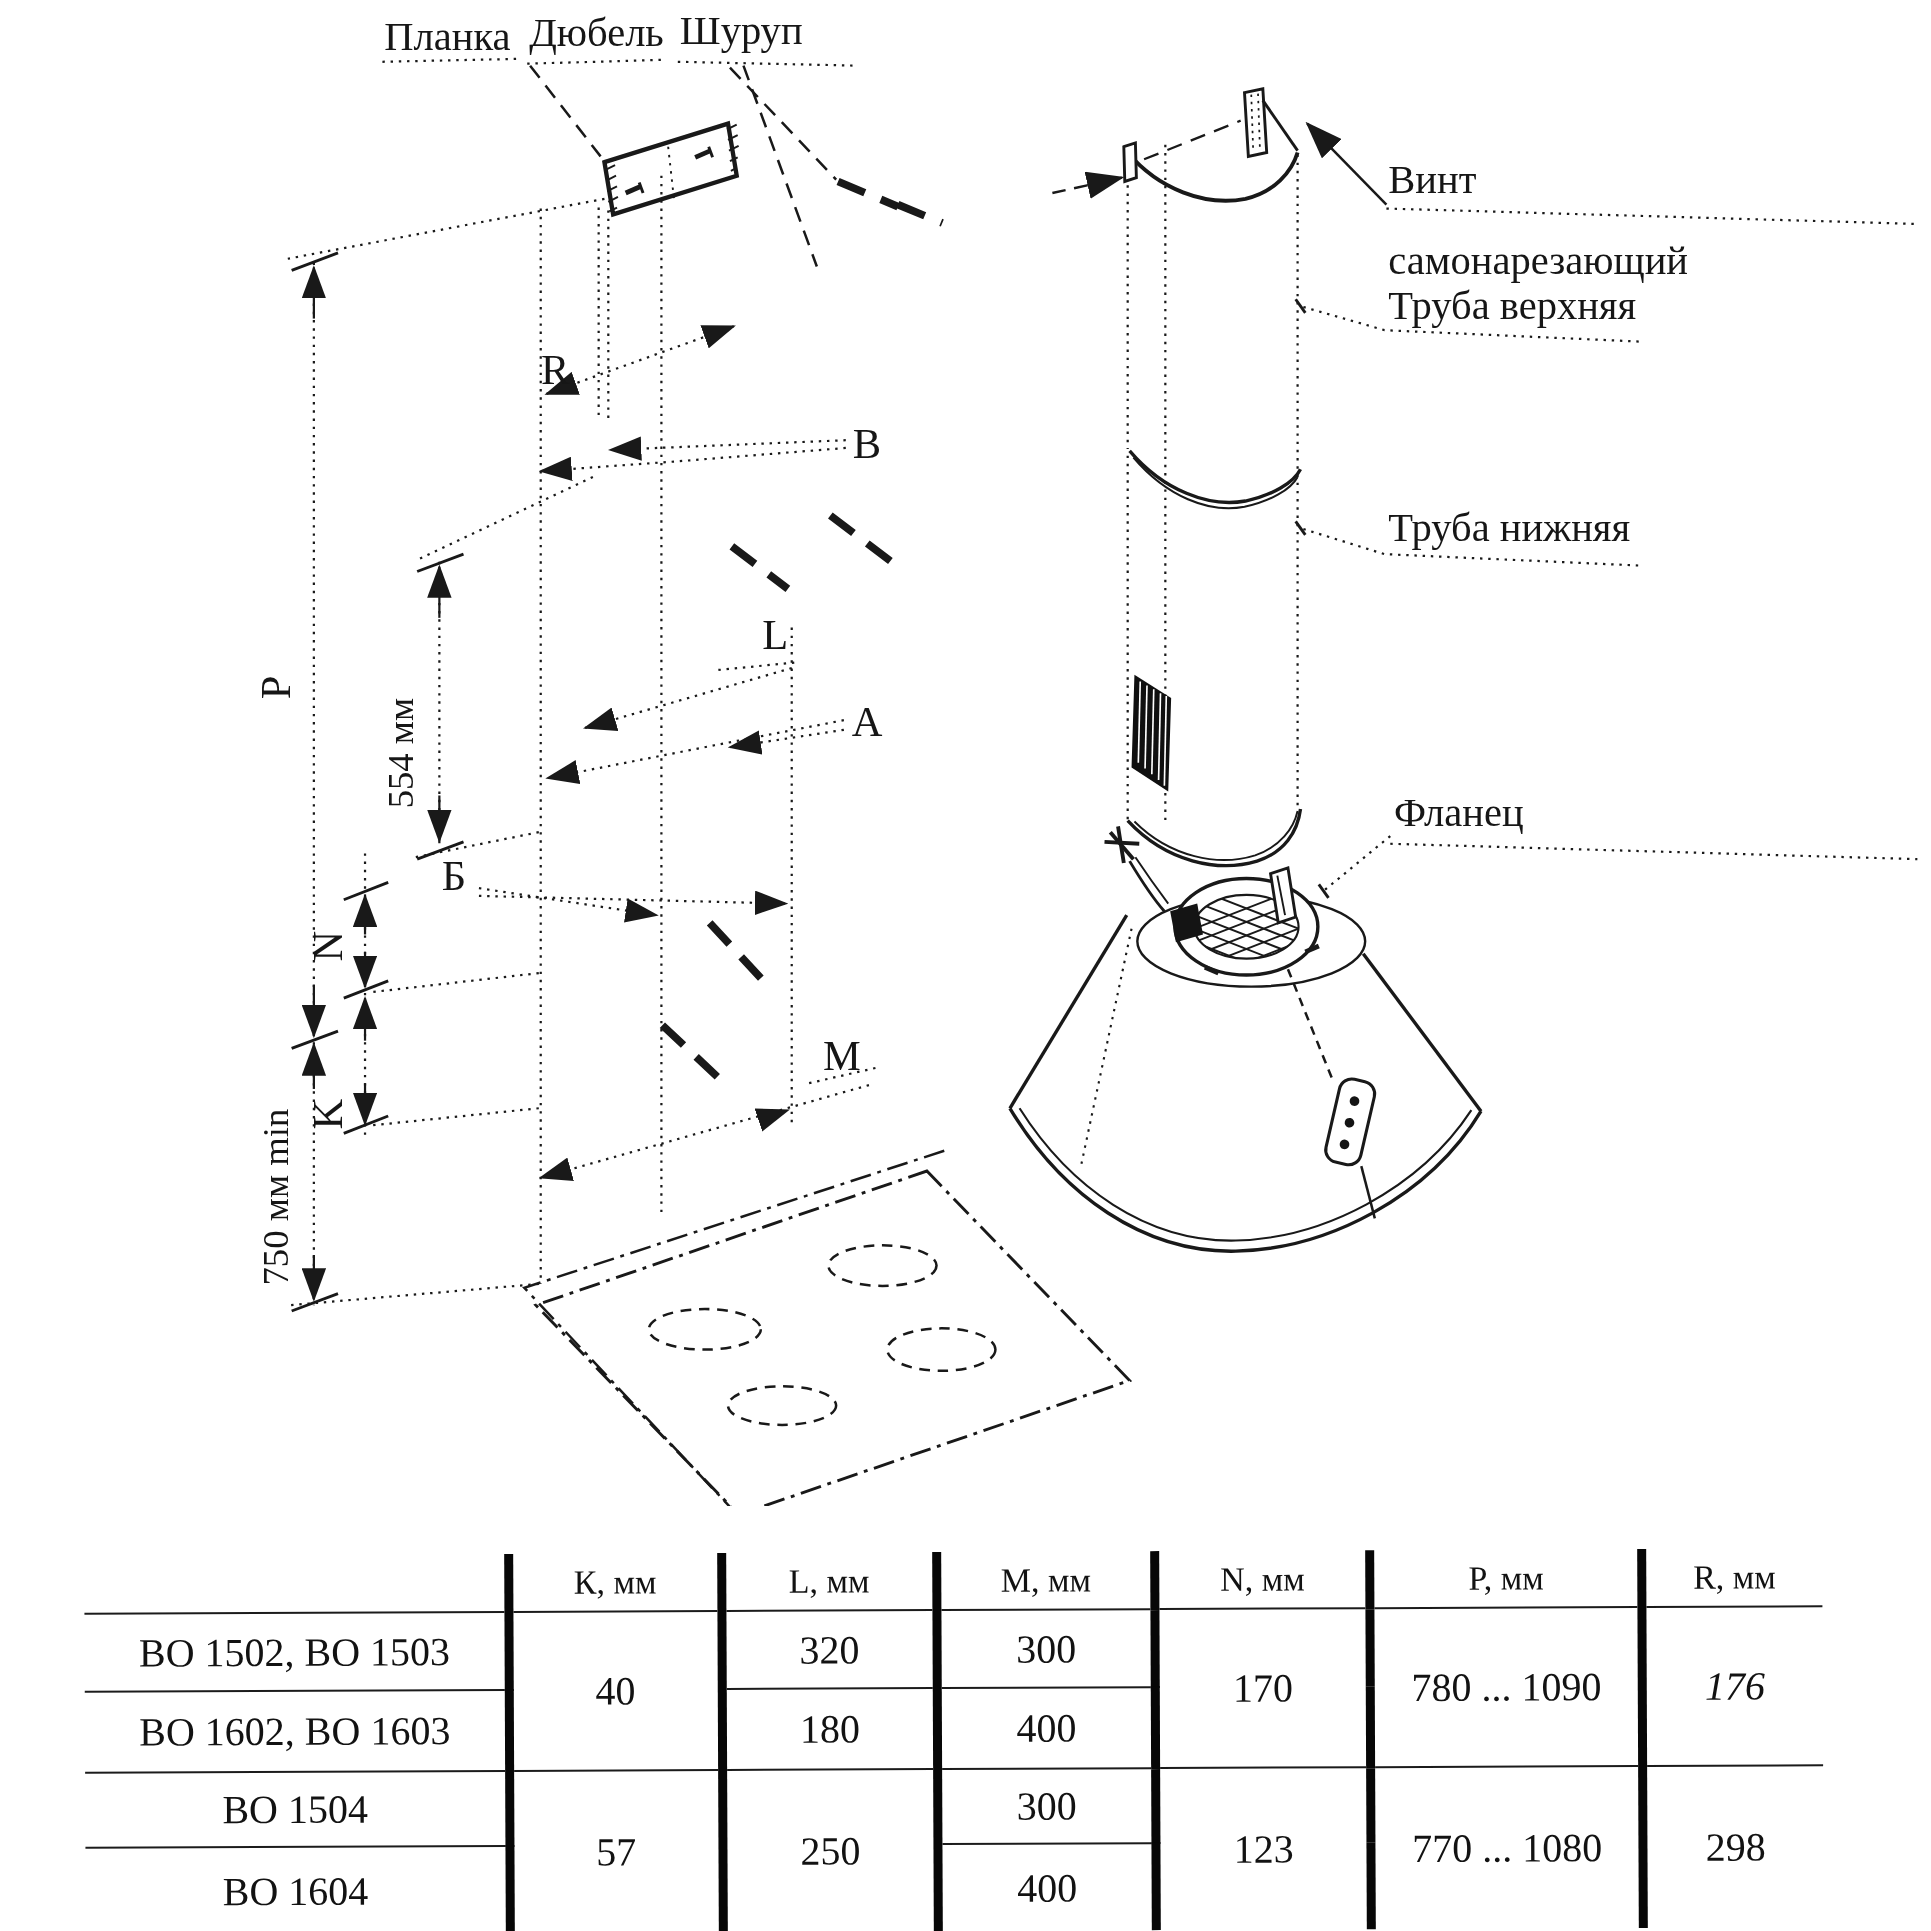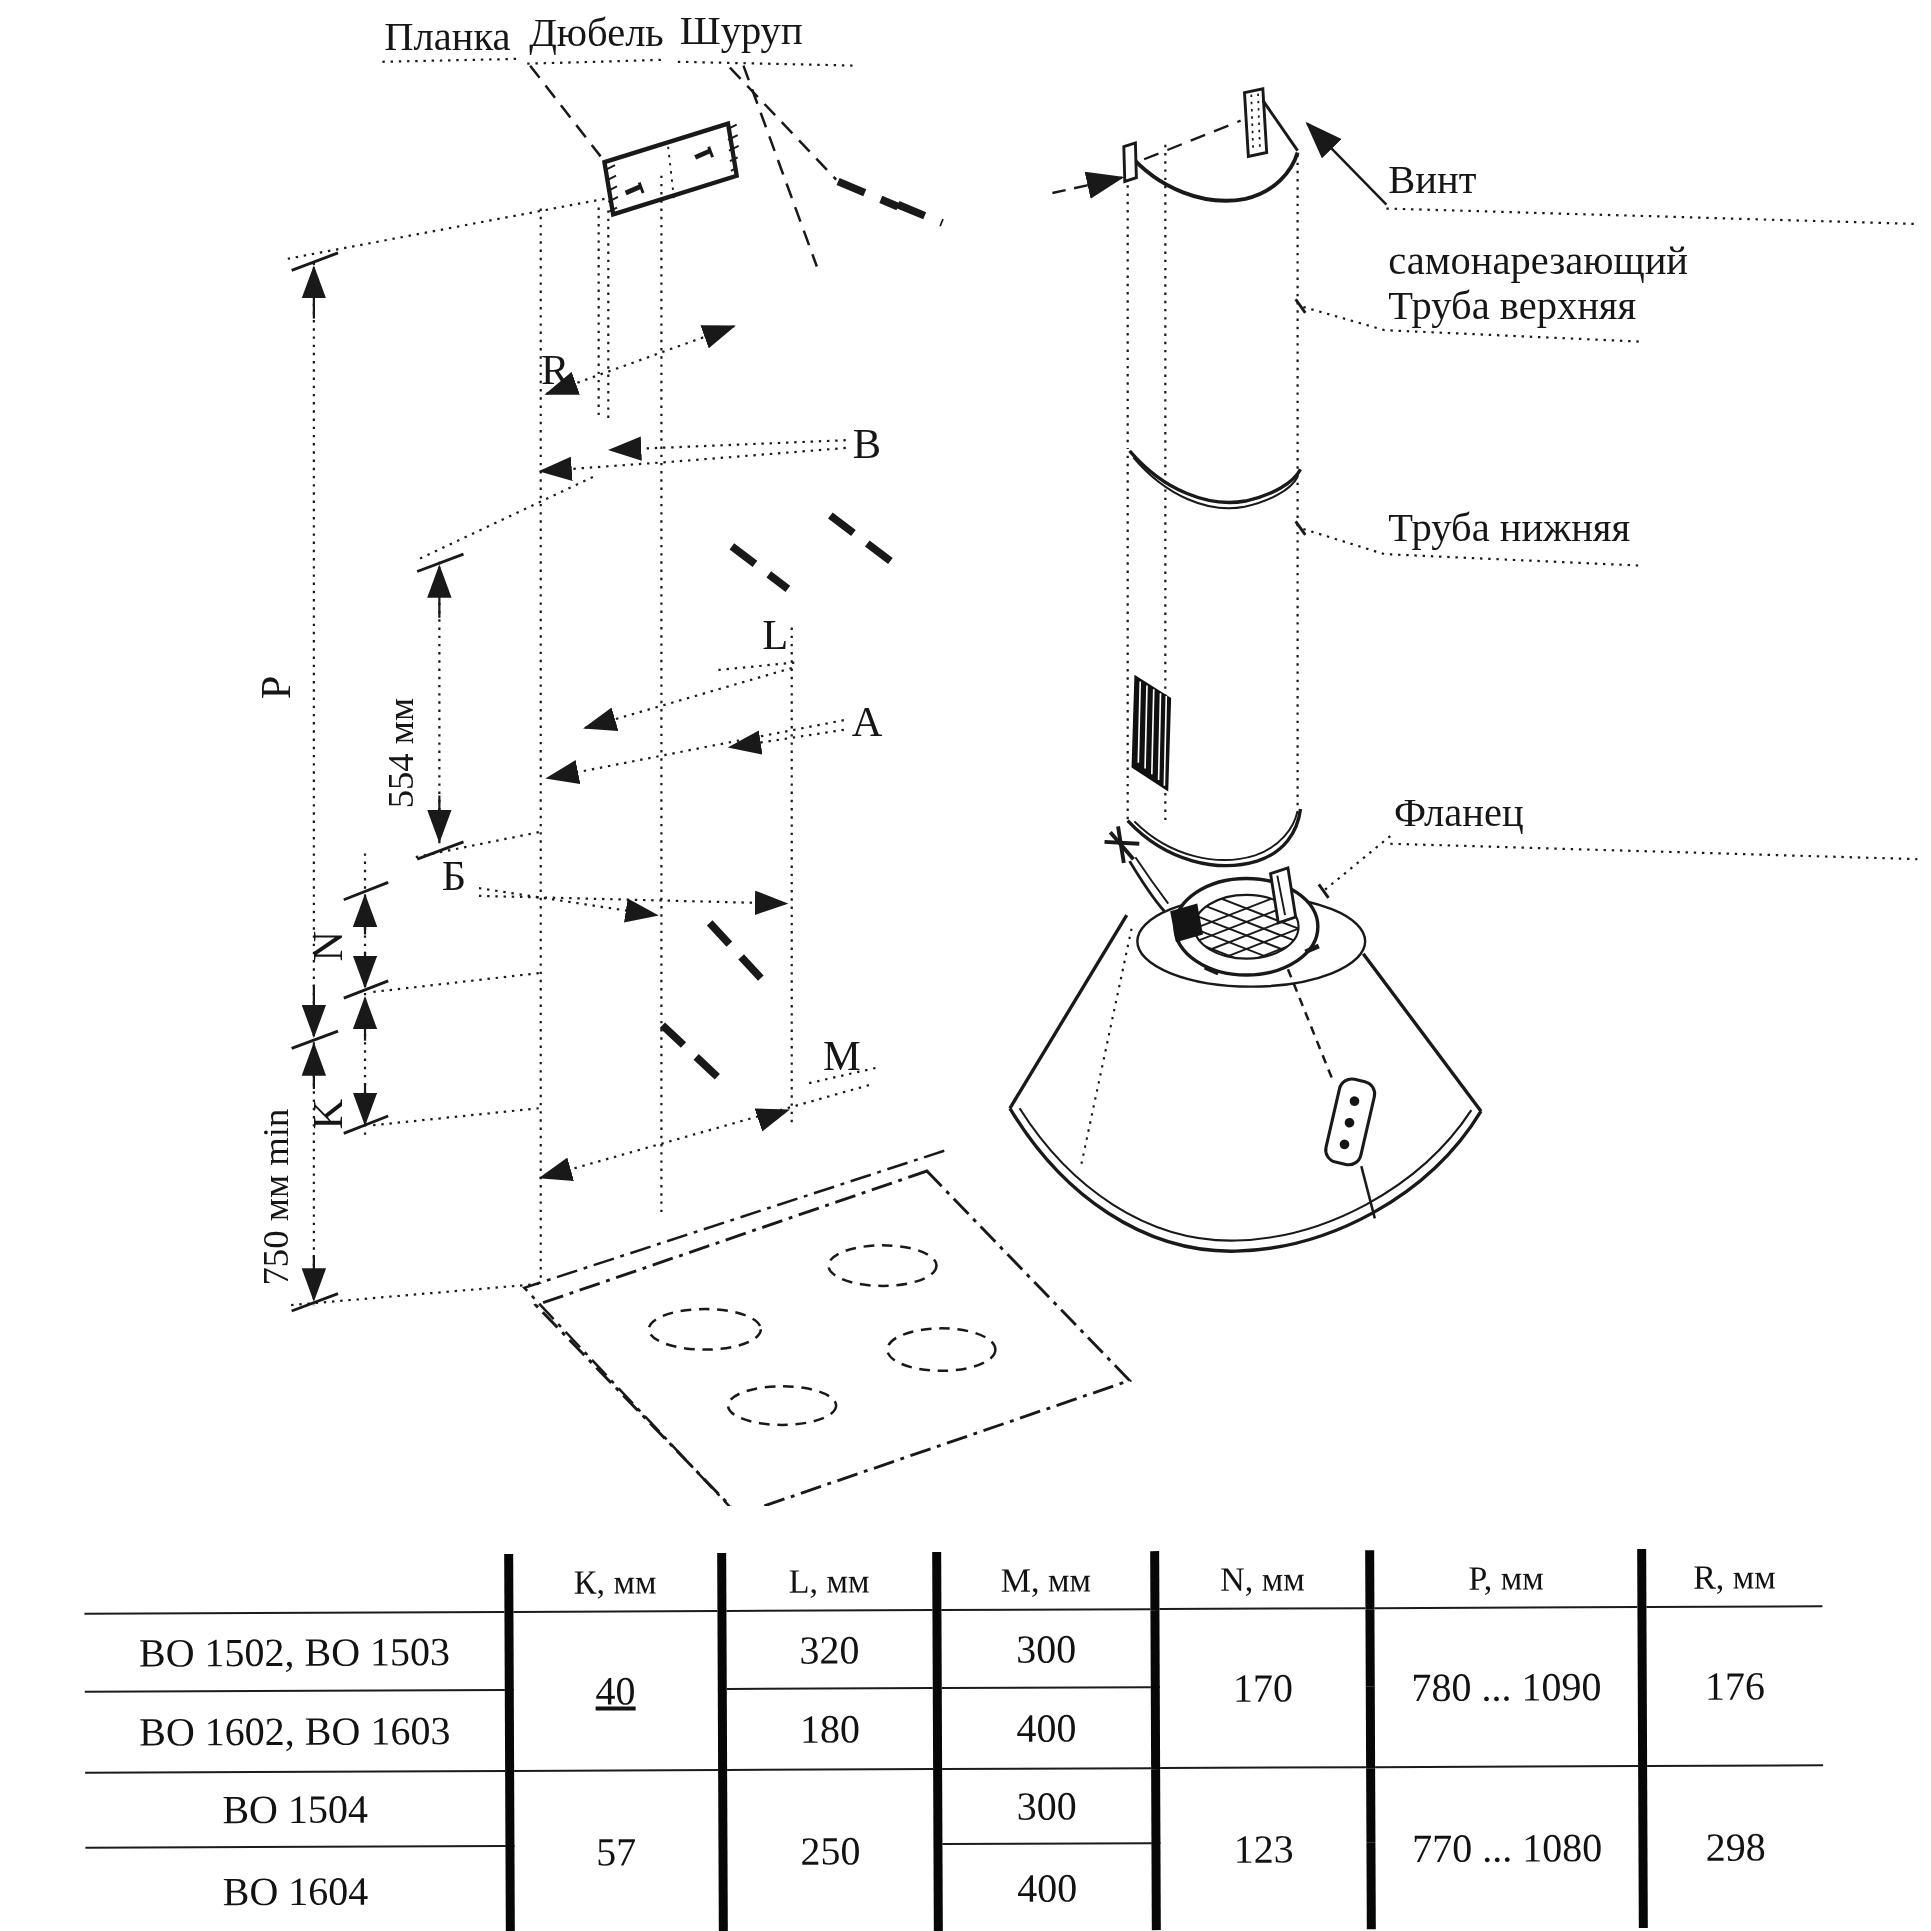--- a/index.html
+++ b/index.html
@@ -308,26 +308,26 @@
       <th></th>
       <th class="vb">К, мм</th>
       <th class="vb">L, мм</th>
       <th class="vb">М, мм</th>
       <th class="vb">N, мм</th>
       <th class="vb">P, мм</th>
       <th class="vb">R, мм</th>
     </tr>
     <tr style="height:78px">
       <td class="model hb">ВО 1502, ВО 1503</td>
-      <td class="vb" rowspan="2" style="border-bottom:2.9px solid #1b1b1b;text-decoration:underline;">40</td>
+      <td class="vb" rowspan="2" style="border-bottom:2.9px solid #1b1b1b;">40</td>
       <td class="vb hb">320</td>
       <td class="vb hb">300</td>
       <td class="vb" rowspan="2" style="border-bottom:2.9px solid #1b1b1b;">170</td>
       <td class="vb" rowspan="2" style="border-bottom:2.9px solid #1b1b1b;">780 ... 1090</td>
-      <td class="vb" rowspan="2" style="border-bottom:2.9px solid #1b1b1b;">176</td>
+      <td class="vb" rowspan="2" style="border-bottom:2.9px solid #1b1b1b;font-style:italic;">176</td>
     </tr>
     <tr style="height:81px">
       <td class="model hb">ВО 1602, ВО 1603</td>
       <td class="vb hb">180</td>
       <td class="vb hb">400</td>
     </tr>
     <tr style="height:75px">
       <td class="model hb">ВО 1504</td>
       <td class="vb" rowspan="2">57</td>
       <td class="vb" rowspan="2">250</td>

